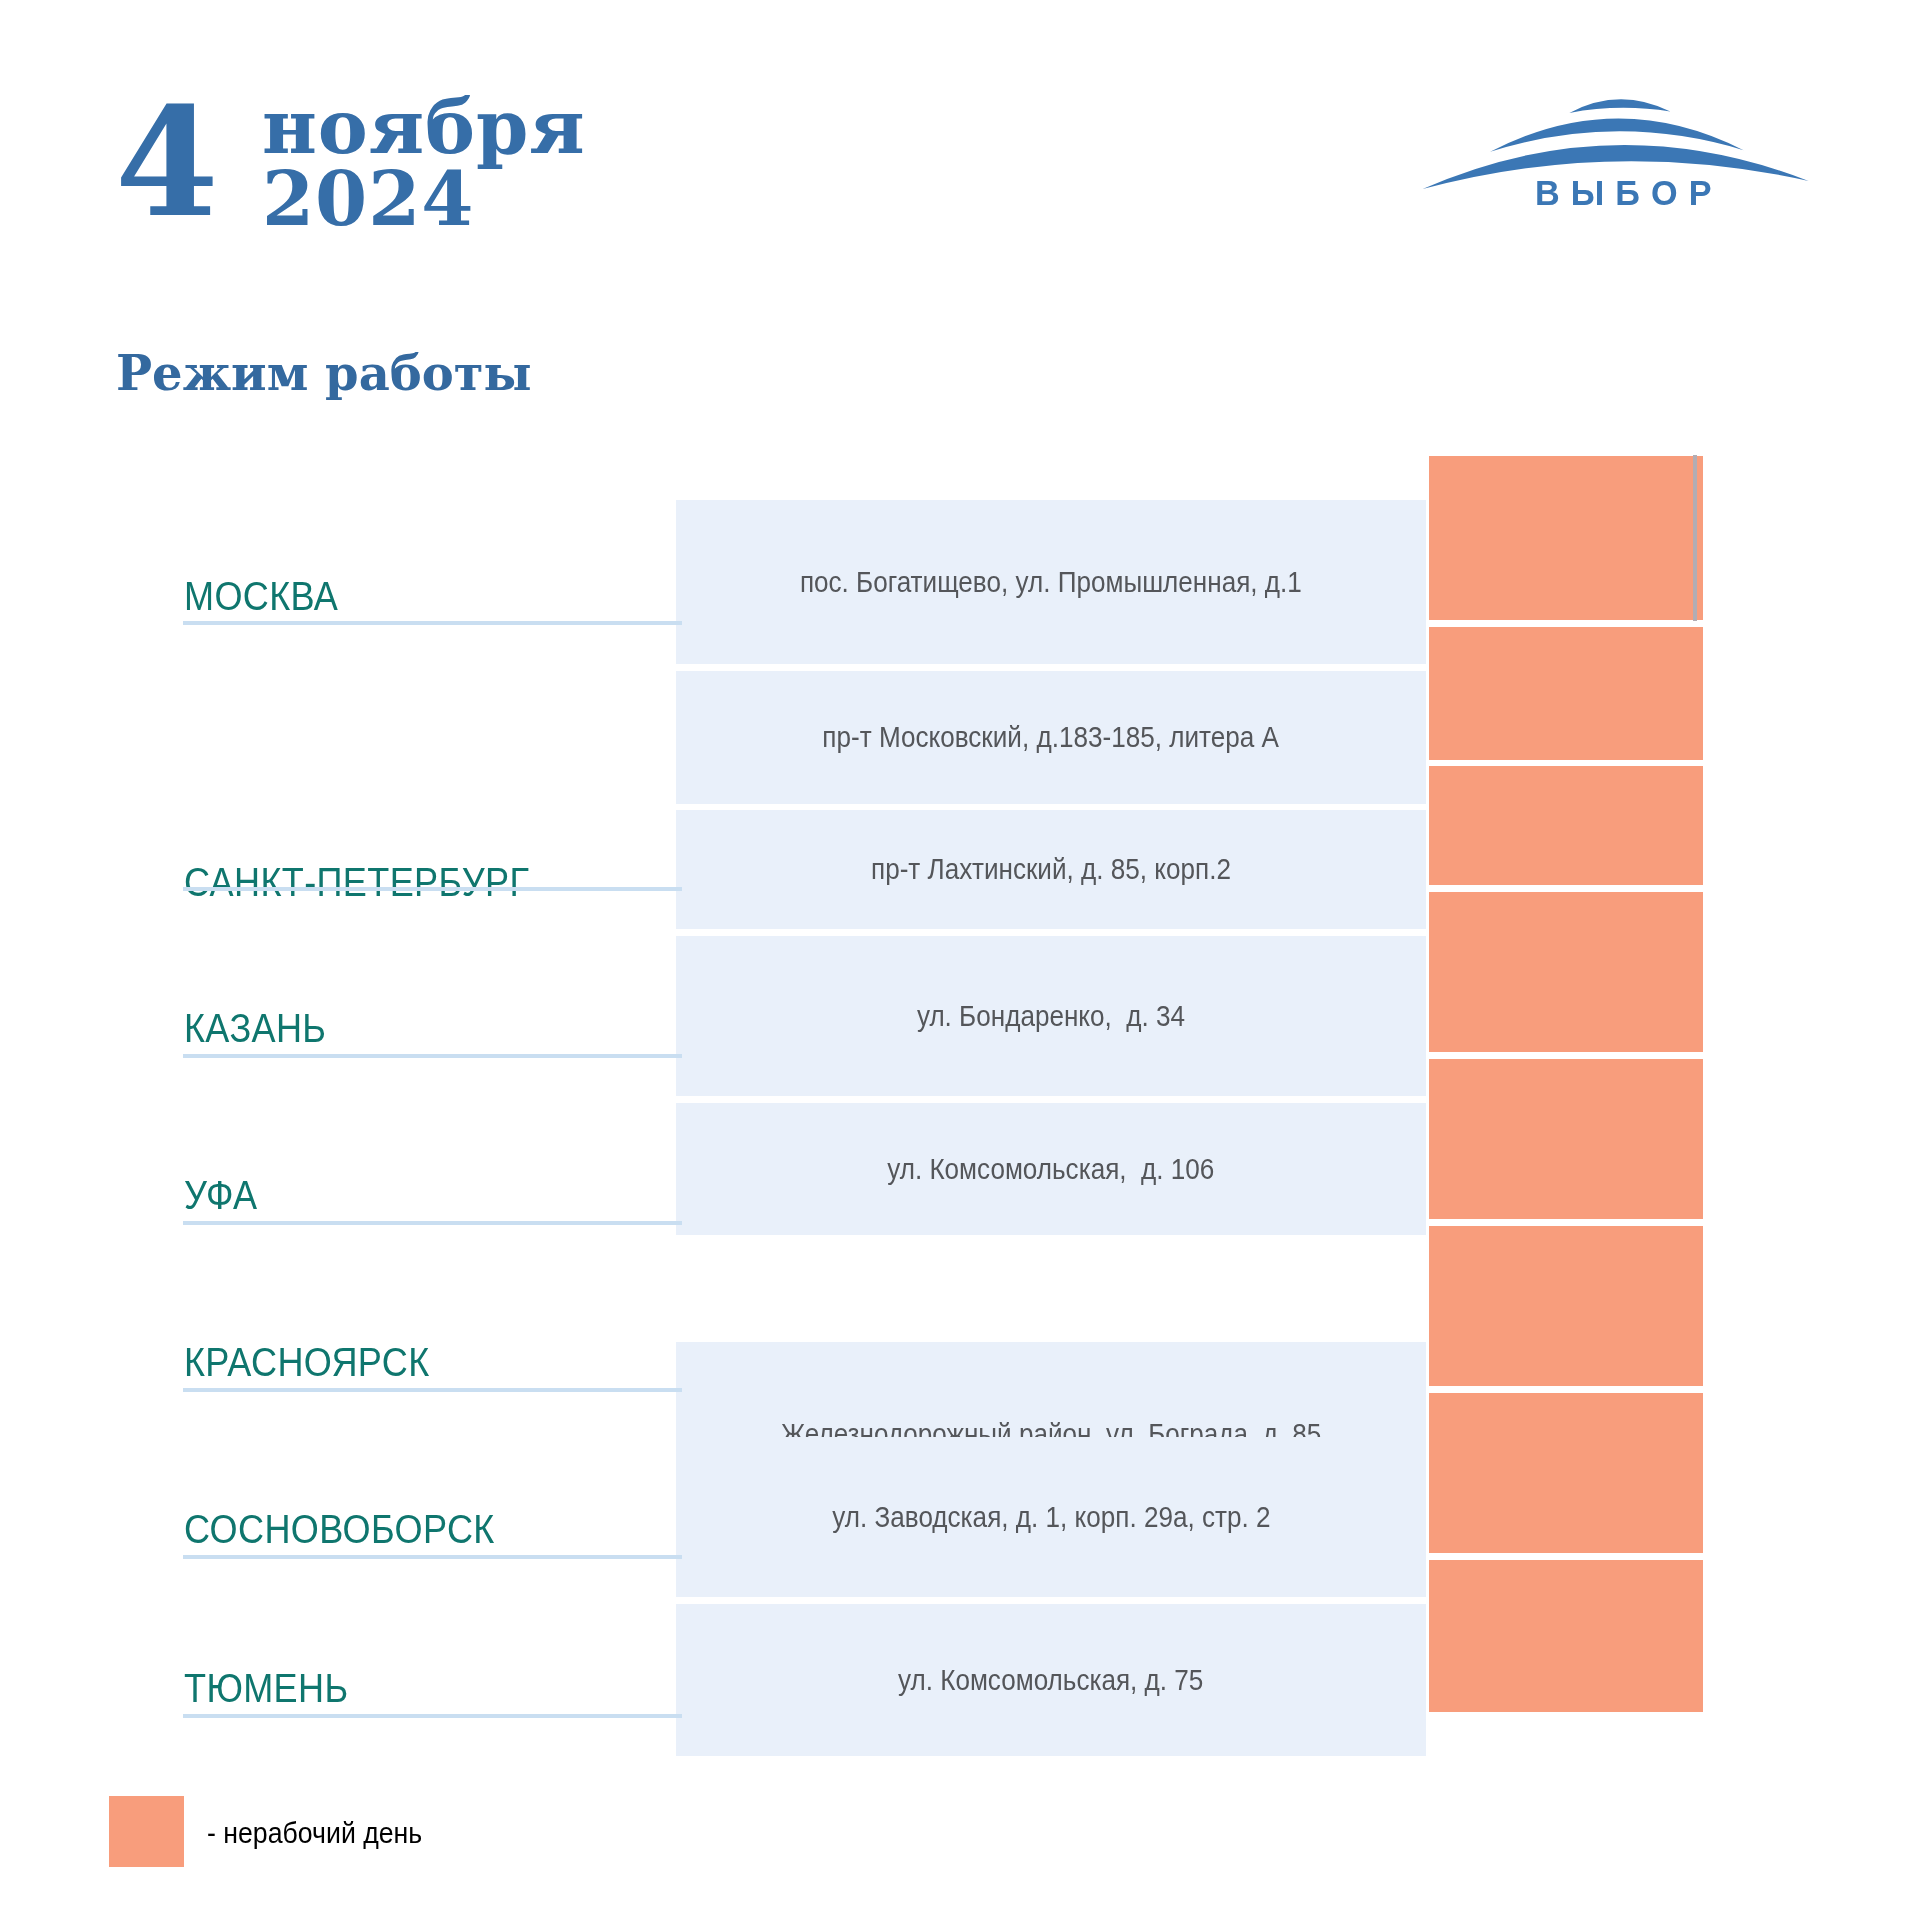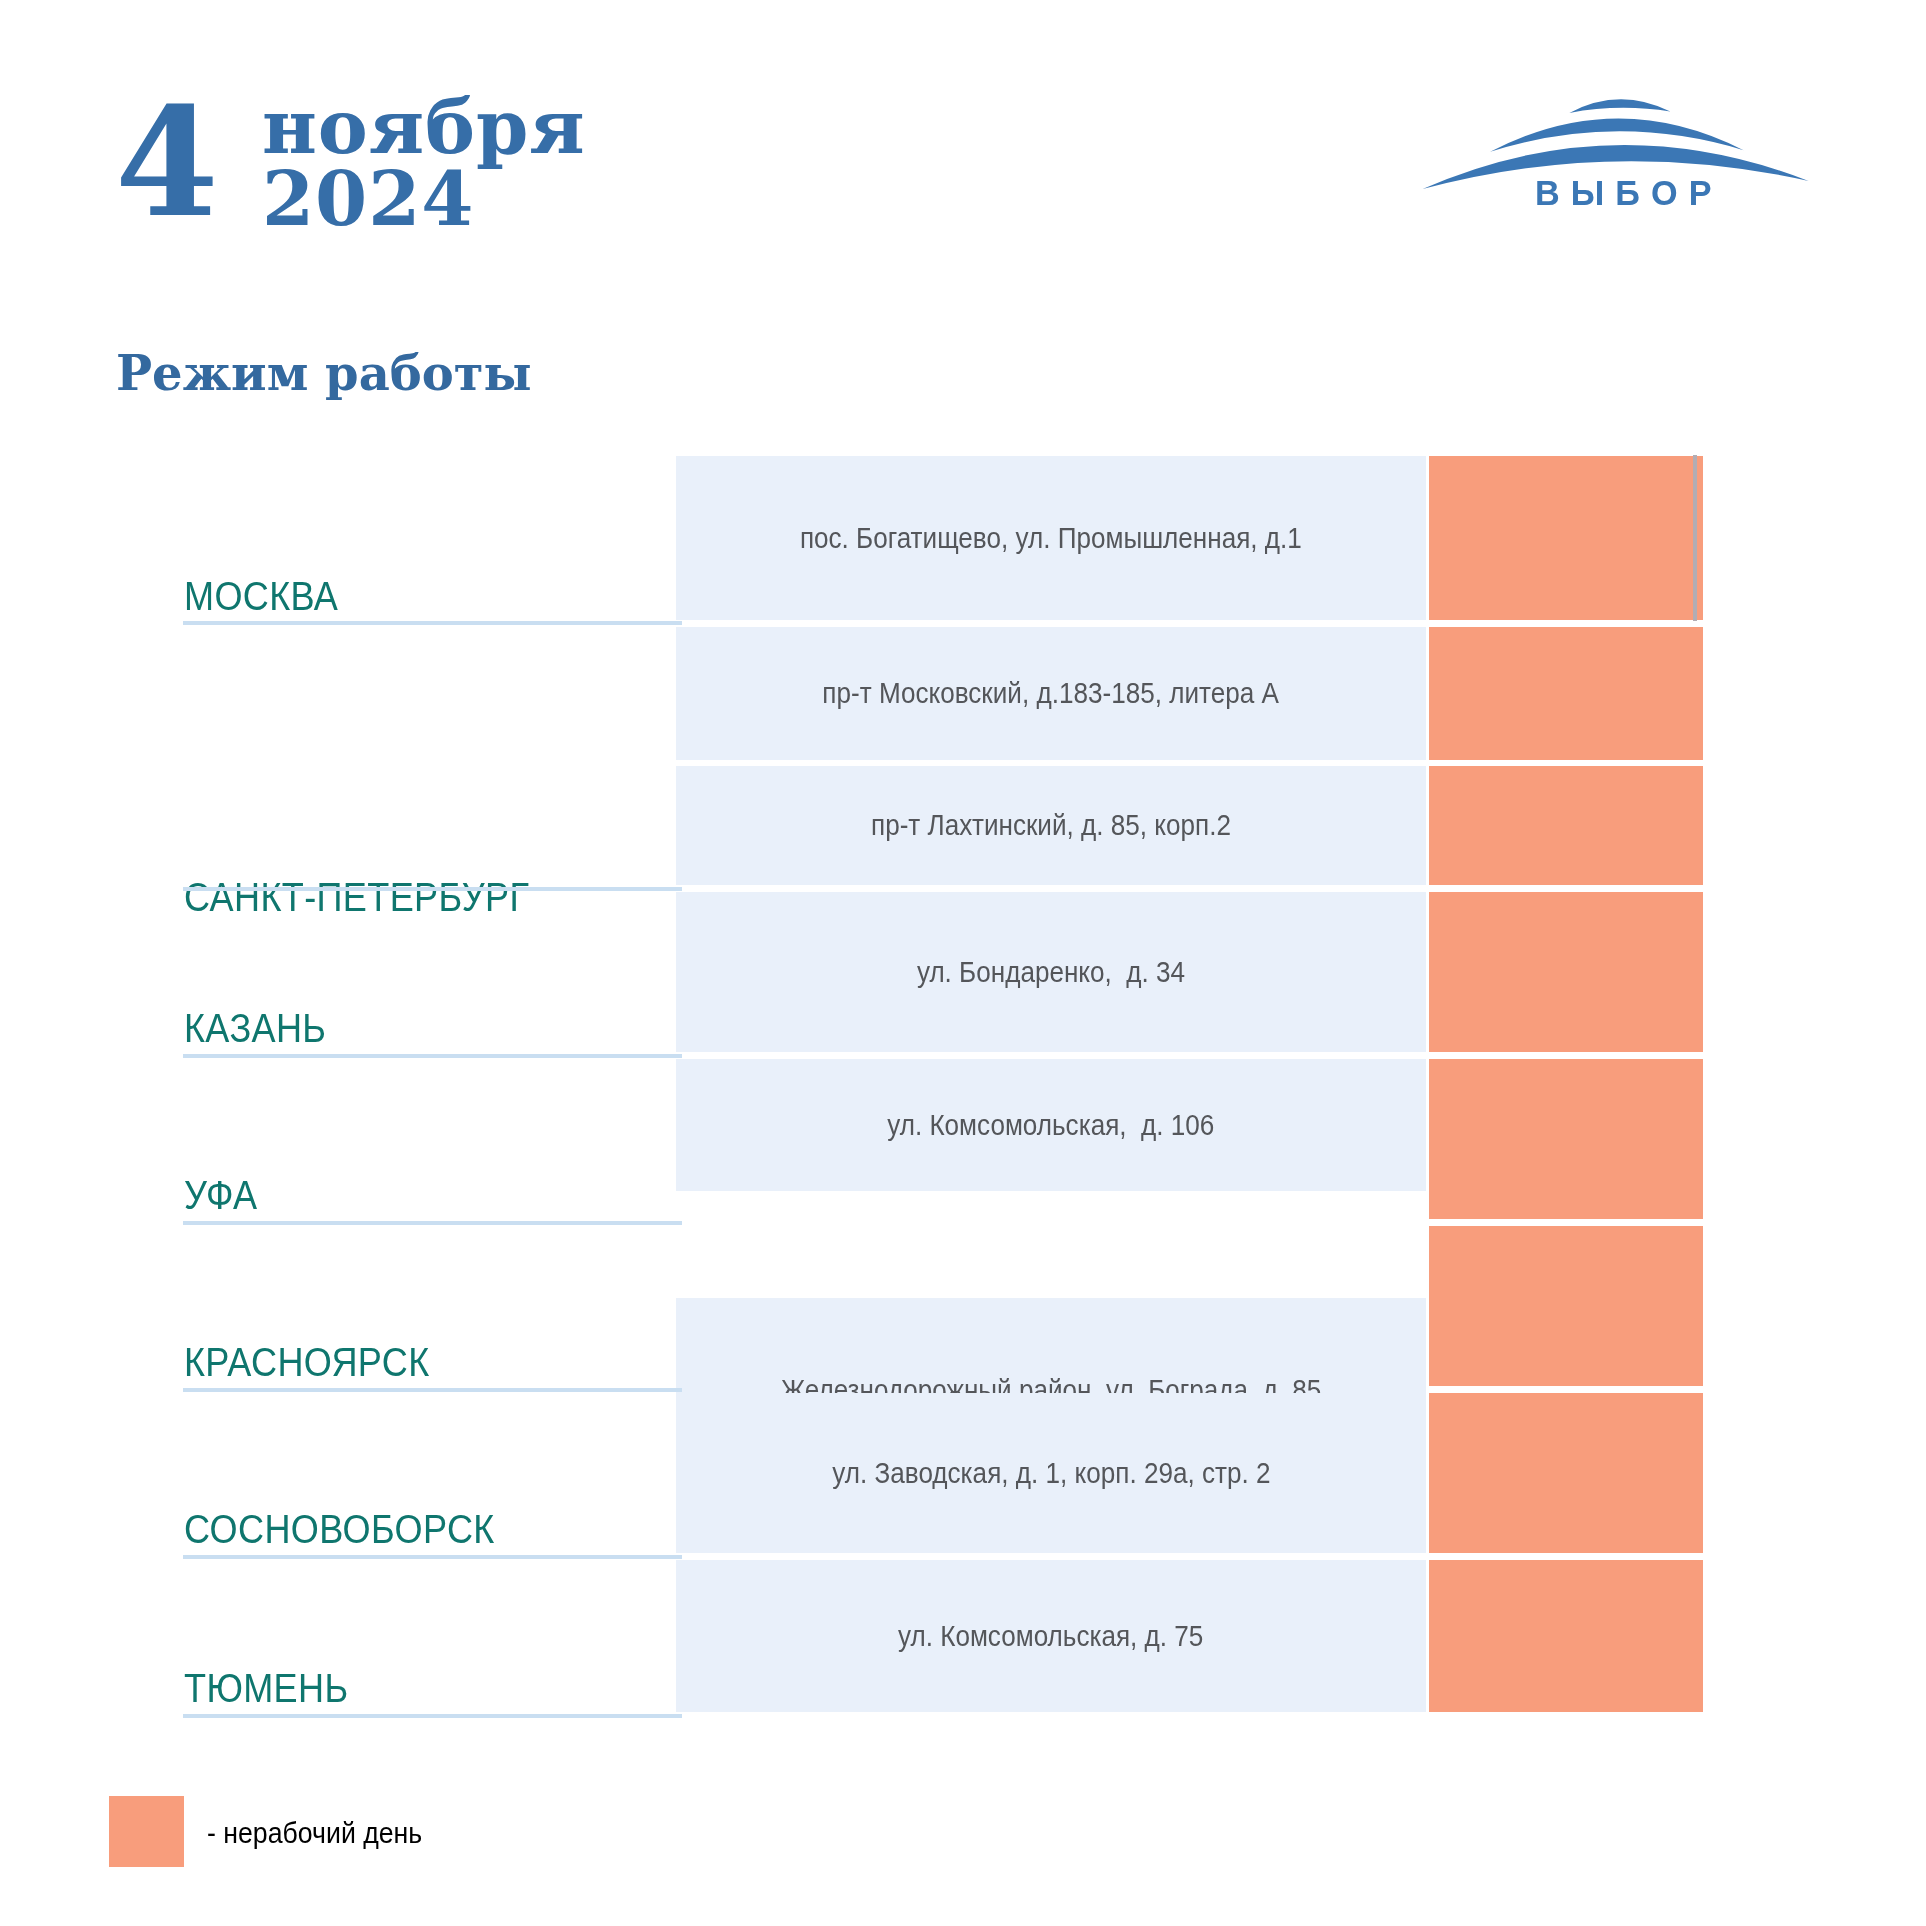--- a/index.html
+++ b/index.html
@@ -30,21 +30,21 @@
   
   .city{
     position:absolute;left:184px;width:488px;
     display:flex;align-items:flex-end;
     color:#0f766e;font-size:41px;font-weight:400;
   }
   .city .cond{transform:scaleX(0.88);transform-origin:left center;white-space:pre;letter-spacing:0.4px;}
   .addr{
     position:absolute;left:676px;width:750px;background:#e9f0fa;
     display:flex;align-items:center;justify-content:center;
-    color:#54565a;font-size:29px;font-weight:400;
+    color:#54565a;font-size:29px;font-weight:400;margin-top:44px;
   }
   .addr .cond{transform:scaleX(0.9);transform-origin:center center;white-space:pre;}
   .orange{
     position:absolute;left:1429px;width:274px;background:#f89d7c;
   }
   .divider{
     position:absolute;left:183px;width:499px;height:3.9px;background:#c9def1;
   }
   .scroll-artifact{
     position:absolute;left:1693px;top:455px;width:3.9px;height:166px;background:#b2adb4;
@@ -71,21 +71,21 @@
   <path fill="#3b77b5" d="M 171 205 Q 467 51 763 201 Q 467 111 171 205 Z"></path>
   <path fill="#3b77b5" d="M 356 114 Q 474 52 592 111 Q 474 92 356 114 Z"></path>
   <text x="495" y="330" text-anchor="middle" fill="#3b77b5" font-family="Liberation Sans, sans-serif" font-weight="bold" font-size="80" letter-spacing="26">ВЫБОР</text>
 </svg>
 
 <div class="page-title">Режим работы</div>
 
 <div class="city" style="top:456px;height:164px">
     <span class="cond">МОСКВА</span>
   </div>
-<div class="city" style="top:663px;height:258px">
+<div class="city" style="top:648px;height:258px">
     <span class="cond">САНКТ-ПЕТЕРБУРГ</span>
   </div>
 <div class="city" style="top:892px;height:160px">
     <span class="cond">КАЗАНЬ</span>
   </div>
 <div class="city" style="top:1059px;height:160px">
     <span class="cond">УФА</span>
   </div>
 <div class="city" style="top:1226px;height:160px">
     <span class="cond">КРАСНОЯРСК</span>

